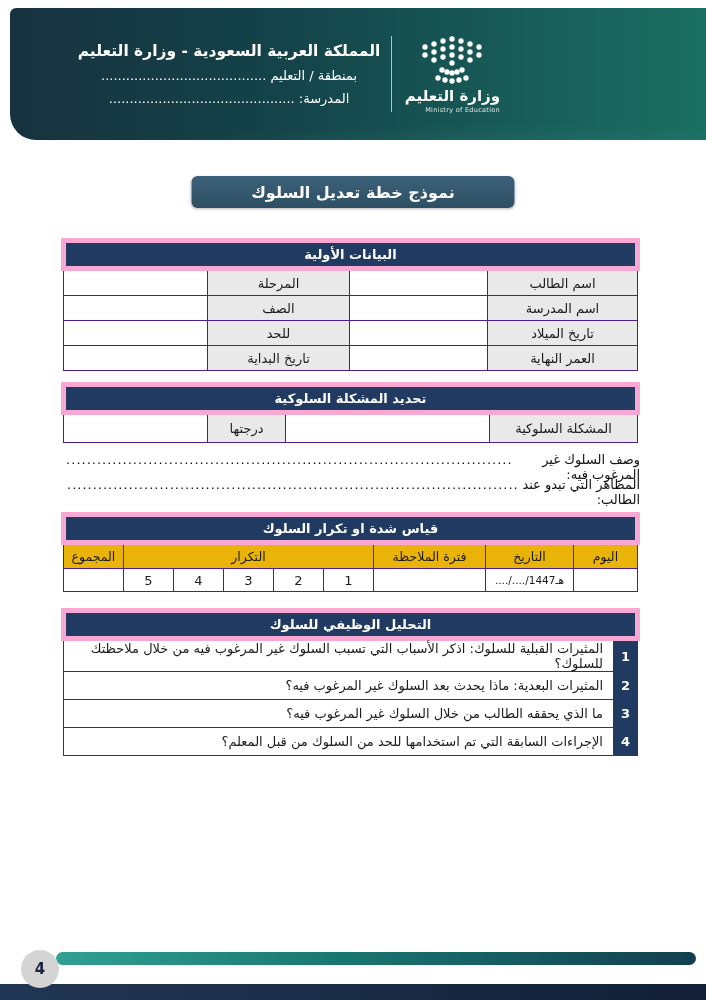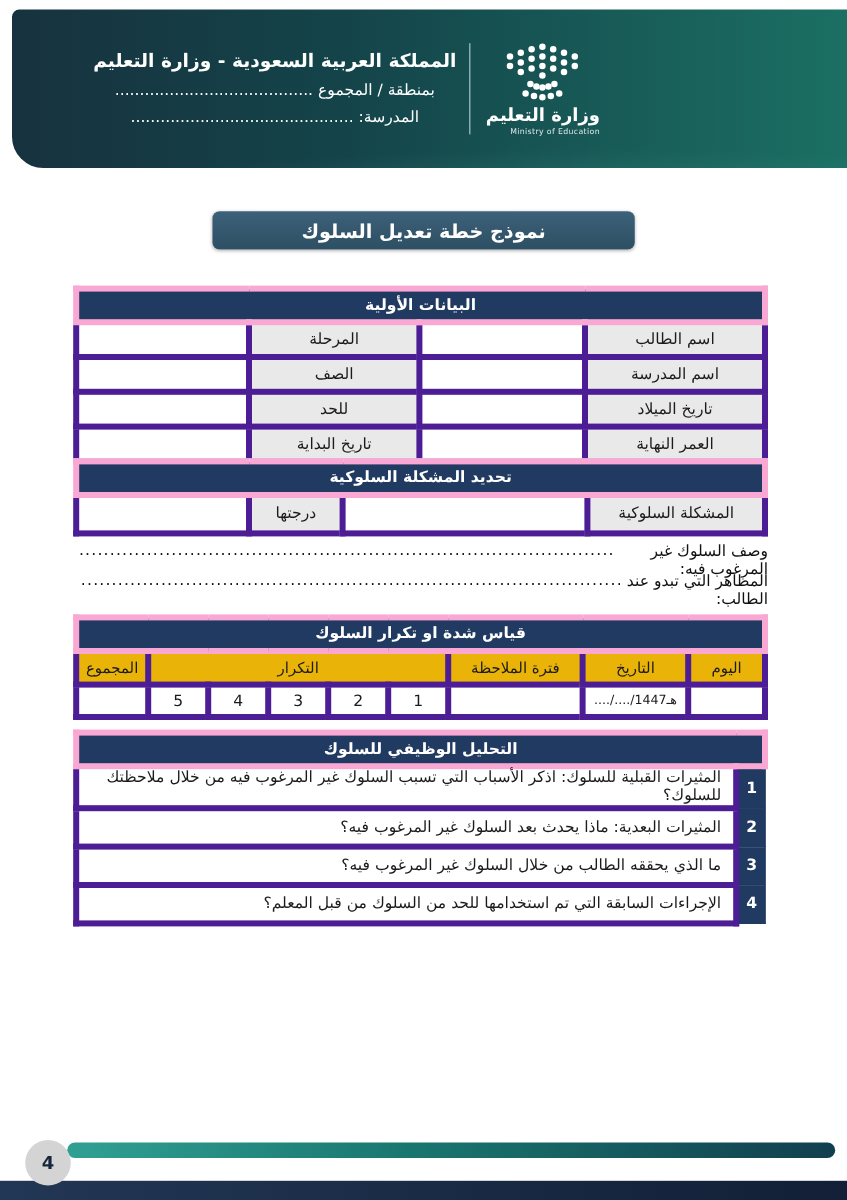--- a/index.html
+++ b/index.html
@@ -29,38 +29,38 @@
   .logo-ar { font-size:15px; font-weight:bold; line-height:1.1; }
   .logo-en { font-size:6.5px; color:#dde9e8; margin-top:2px; letter-spacing:0.3px; }
   .vdiv { width:1px; height:76px; background:rgba(255,255,255,0.65); flex:0 0 auto; }
   .header-text { display:flex; flex-direction:column; gap:8px; color:#ffffff; text-align:right; max-width:300px;align-items:center; }
   .hl1 { font-size:15.5px; font-weight:bold; white-space:nowrap; }
   .hl2 { font-size:13px; white-space:nowrap; overflow:hidden; }
 
   
   .title-bar {
     position:absolute; top:176px; left:50%; transform:translateX(-50%);
-    width:352px; height:32px; border-radius:6px;
+    width:323px; height:32px; border-radius:6px;
     background:linear-gradient(to bottom,#3c617a,#2e4f63);
     box-shadow:0 1px 3px rgba(0,0,0,0.3);
     color:#ffffff; font-size:16px; font-weight:bold;
     display:flex; align-items:center; justify-content:center;
   }
 
   
   .t {
     position:absolute; right:66px; width:574px;
     border-collapse:collapse; table-layout:fixed; background:#ffffff;
     font-size:13px; color:#1b1b1b;
   }
   .t th {
     background:#203a61; color:#ffffff; font-weight:bold; font-size:13px;
     height:23px; padding:0; border:5px solid #f9a8d4; text-align:center;
   }
-  .t td { border:5px solid #4c1d95; height:24px; padding:0 4px; }
+  .t td { border:1px solid #4c1d95; height:24px; padding:0 4px; }
   .t td.lbl { background:#e9e9e9; text-align:center; }
   .t td.inp { background:#ffffff; }
   .t1 { top:238px; }
   .t2 { top:382px; }
   .t2 td { height:27px; }
   .t3 { top:512px; }
   .t3 .colhead td { background:#eab308; text-align:center; height:23px; font-size:12.5px; }
   .t3 .datarow td { height:22px; text-align:center; }
   .t3 .date { font-size:10.5px; }
   .t4 { top:608px; }
@@ -133,21 +133,21 @@
               <circle cx="49" cy="46" r="2.7"></circle>
               <circle cx="56" cy="44" r="2.7"></circle>
           </g>
         </svg>
         <div class="logo-ar">وزارة التعليم</div>
         <div class="logo-en">Ministry of Education</div>
       </div>
       <div class="vdiv"></div>
       <div class="header-text">
         <div class="hl1">المملكة العربية السعودية - وزارة التعليم</div>
-        <div class="hl2">بمنطقة / المجموع ........................................</div>
+        <div class="hl2">بمنطقة / التعليم ........................................</div>
         <div class="hl2">المدرسة: .............................................</div>
       </div>
     </div>
   </div>
 
   <div class="title-bar">
     <span>نموذج خطة تعديل السلوك</span>
   </div>
 
   <table class="t t1">

